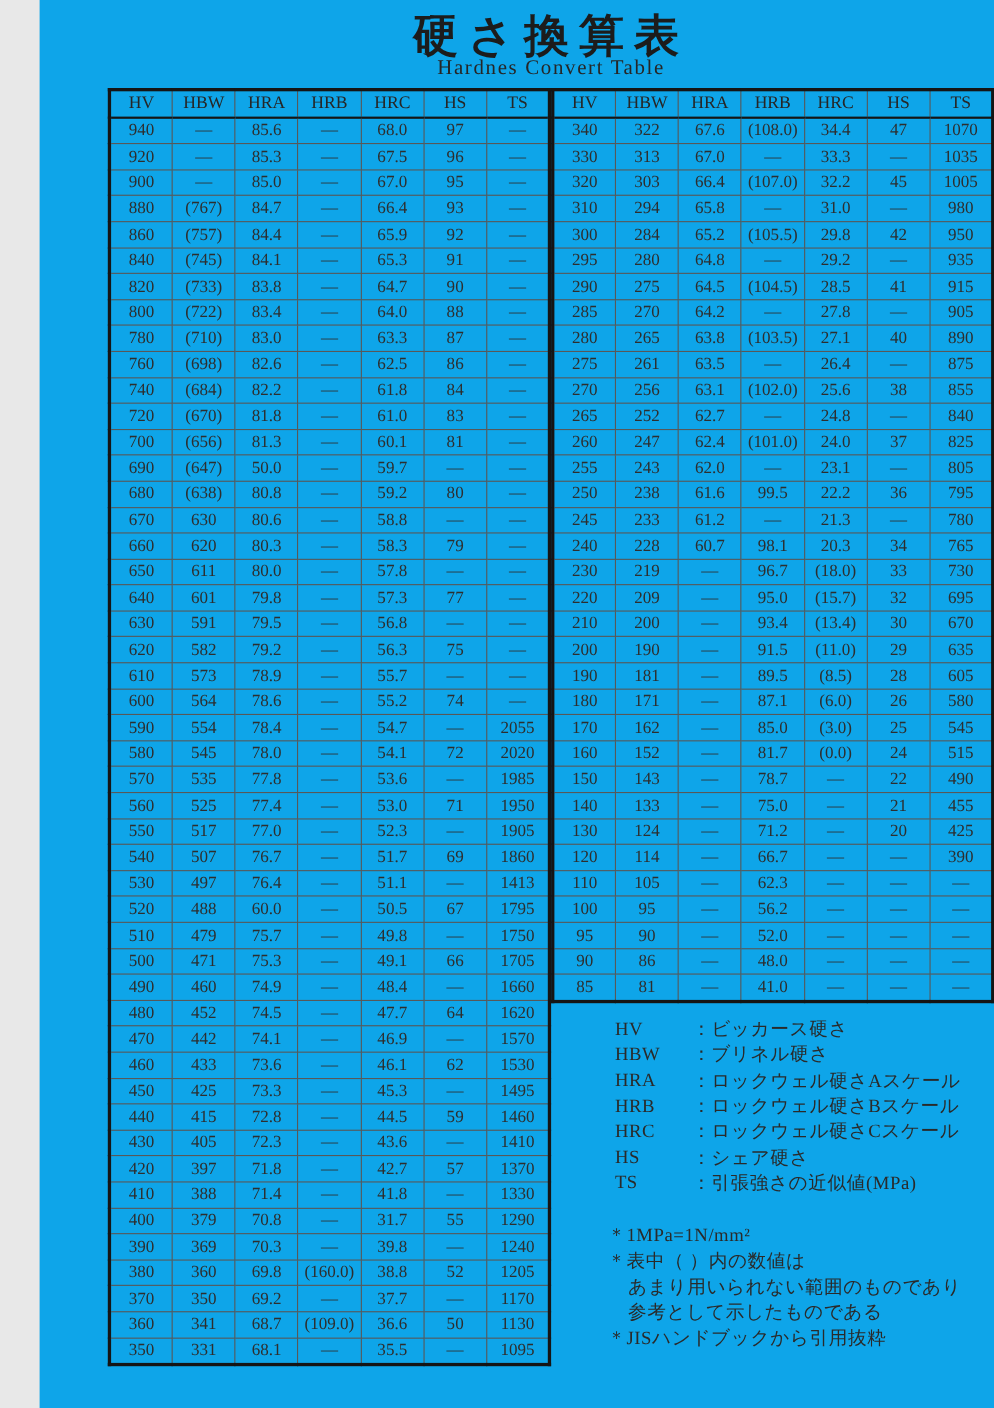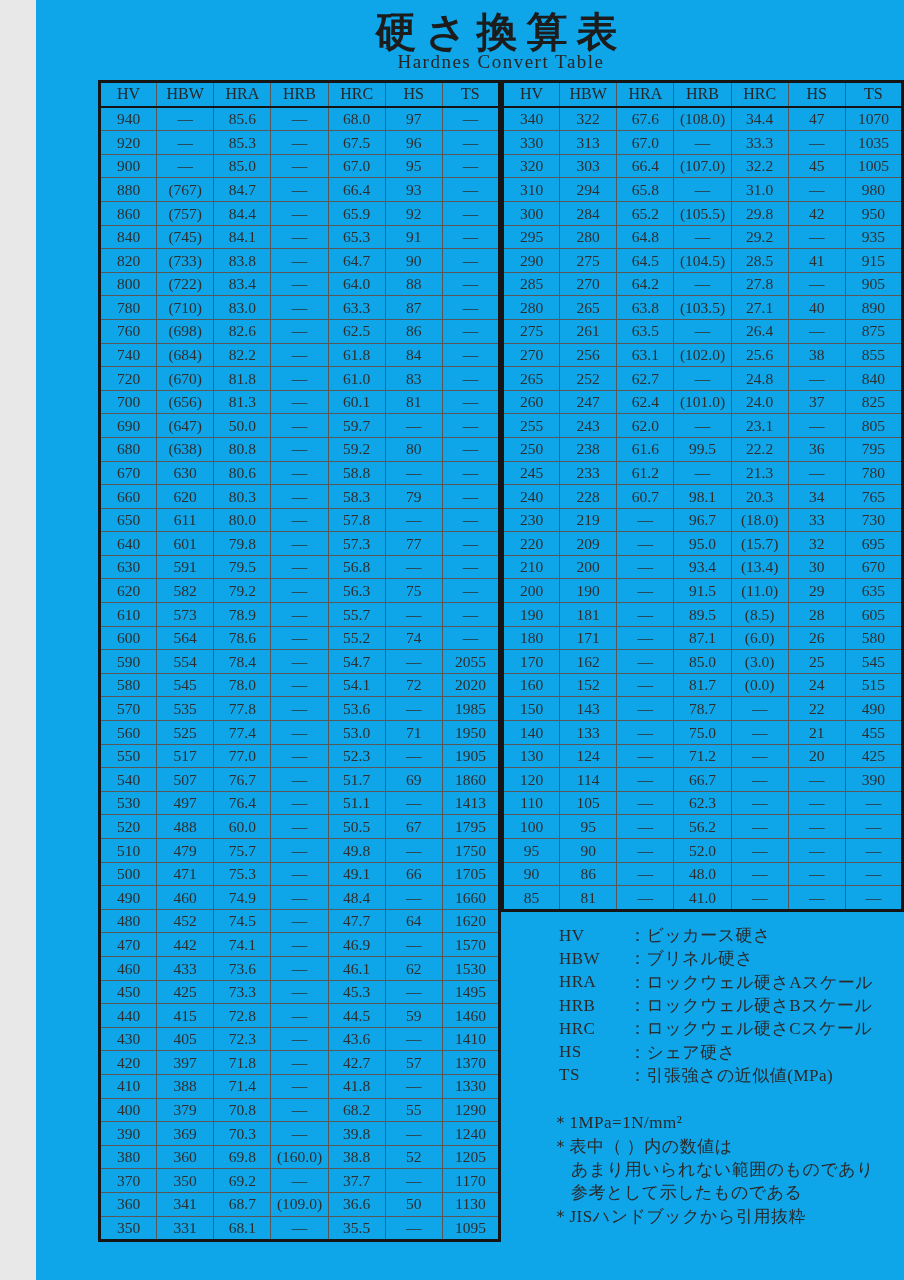--- a/index.html
+++ b/index.html
@@ -456,21 +456,21 @@
             <td>—</td>
             <td>41.8</td>
             <td>—</td>
             <td>1330</td>
           </tr>
           <tr>
             <td>400</td>
             <td>379</td>
             <td>70.8</td>
             <td>—</td>
-            <td>68.2</td>
+            <td>31.7</td>
             <td>55</td>
             <td>1290</td>
           </tr>
           <tr>
             <td>390</td>
             <td>369</td>
             <td>70.3</td>
             <td>—</td>
             <td>39.8</td>
             <td>—</td>

